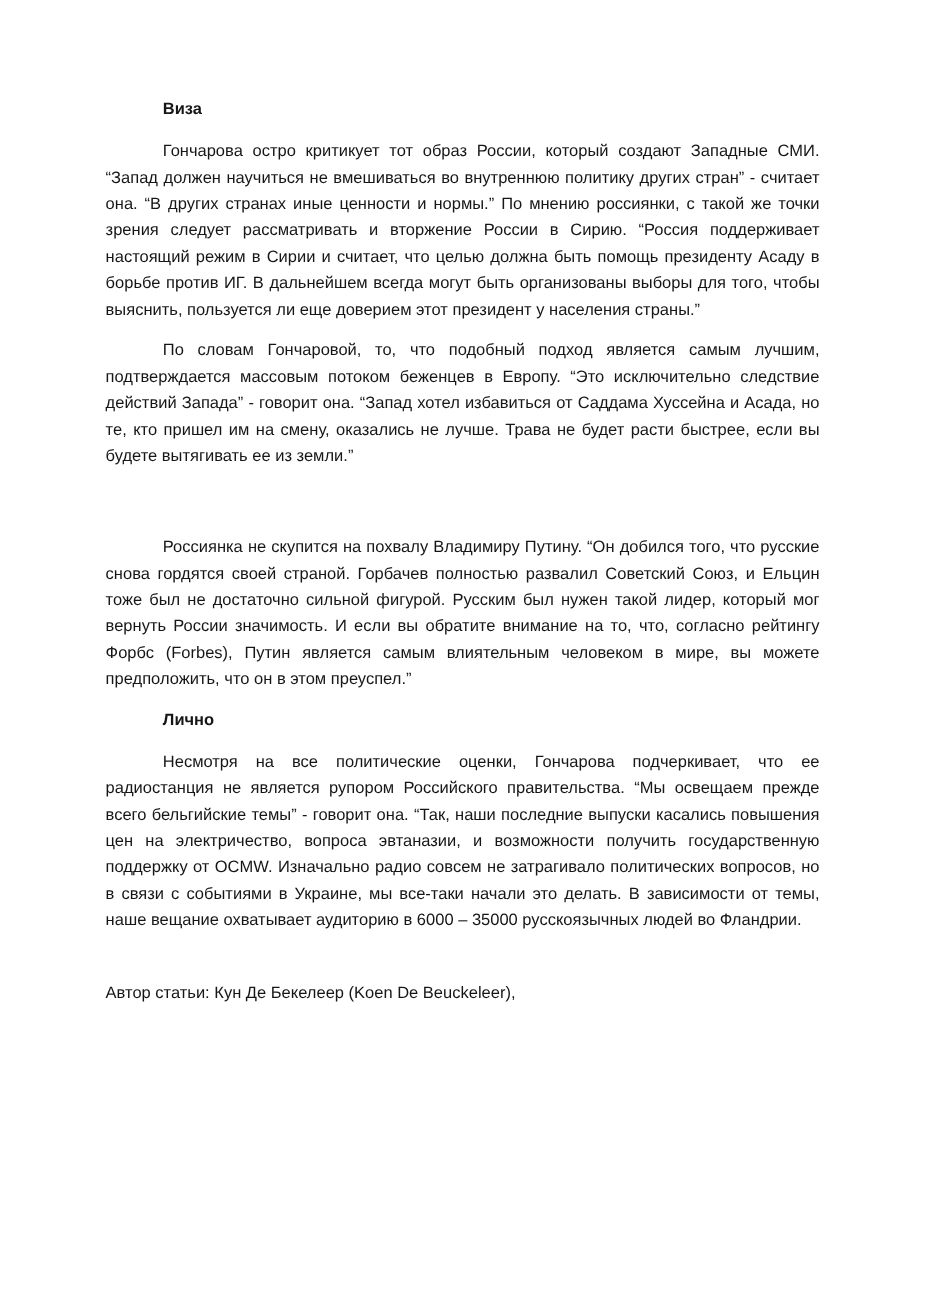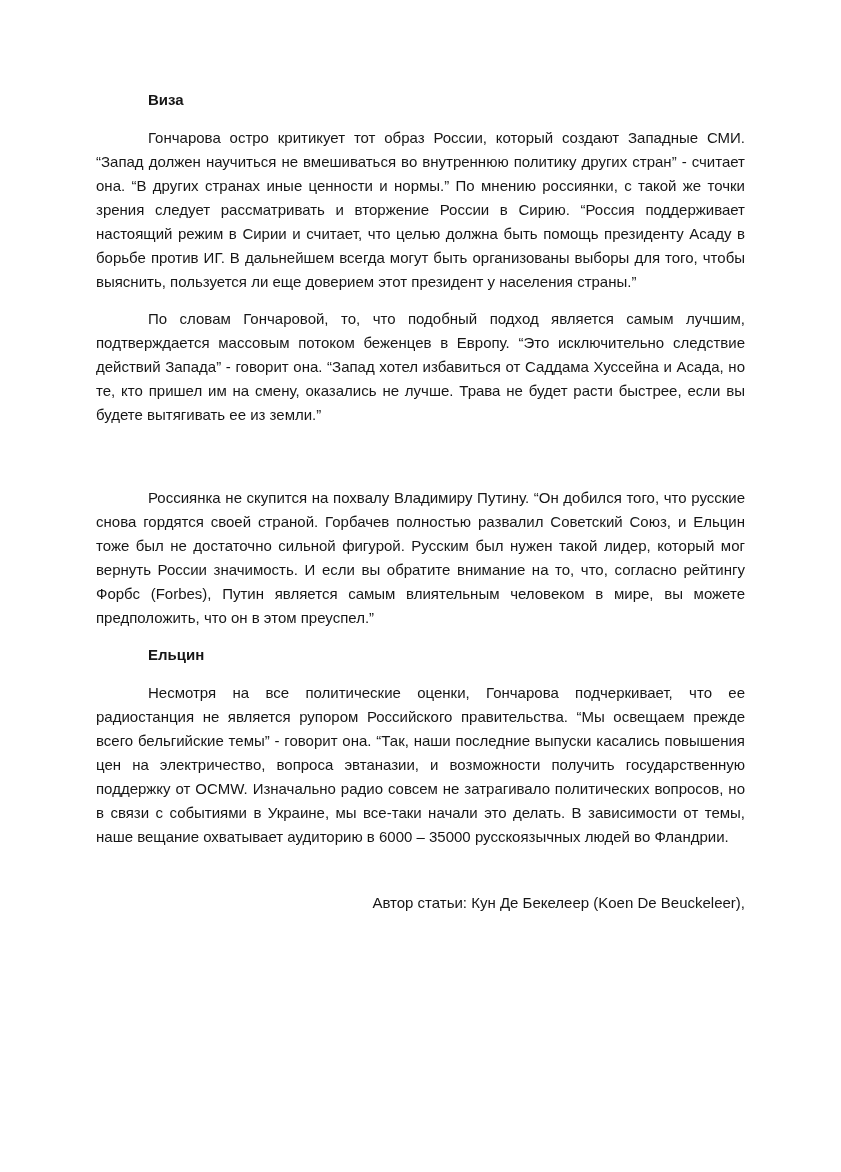--- a/index.html
+++ b/index.html
@@ -30,21 +30,21 @@
     text-align: justify;
     text-indent: 52px;
     margin: 0 0 13px 0;
   }
   .image-gap {
     height: 46px;
   }
   .footer-author {
     margin: 42px 0 0 0;
     text-indent: 0;
-    text-align: right;
+    text-align: left;
   }
   .footer-source {
     margin: 12px 0 0 0;
     text-indent: 0;
     text-align: left;
   }
   .footer-source strong {
     font-weight: normal;
   }
 </style>
@@ -58,21 +58,21 @@
 
   <p class="para">Гончарова остро критикует тот образ России, который создают Западные СМИ. “Запад должен научиться не вмешиваться во внутреннюю политику других стран” - считает она. “В других странах иные ценности и нормы.” По мнению россиянки, с такой же точки зрения следует рассматривать и вторжение России в Сирию. “Россия поддерживает настоящий режим в Сирии и считает, что целью должна быть помощь президенту Асаду в борьбе против ИГ. В дальнейшем всегда могут быть организованы выборы для того, чтобы выяснить, пользуется ли еще доверием этот президент у населения страны.”</p>
 
   <p class="para">По словам Гончаровой, то, что подобный подход является самым лучшим, подтверждается массовым потоком беженцев в Европу. “Это исключительно следствие действий Запада” - говорит она. “Запад хотел избавиться от Саддама Хуссейна и Асада, но те, кто пришел им на смену, оказались не лучше. Трава не будет расти быстрее, если вы будете вытягивать ее из земли.”</p>
 
   <div class="image-gap"></div>
 
 
   <p class="para">Россиянка не скупится на похвалу Владимиру Путину. “Он добился того, что русские снова гордятся своей страной. Горбачев полностью развалил Советский Союз, и Ельцин тоже был не достаточно сильной фигурой. Русским был нужен такой лидер, который мог вернуть России значимость. И если вы обратите внимание на то, что, согласно рейтингу Форбс (Forbes), Путин является самым влиятельным человеком в мире, вы можете предположить, что он в этом преуспел.”</p>
 
-  <div class="heading">Ельцин</div>
+  <div class="heading">Лично</div>
 
   <p class="para">Несмотря на все политические оценки, Гончарова подчеркивает, что ее радиостанция не является рупором Российского правительства. “Мы освещаем прежде всего бельгийские темы” - говорит она. “Так, наши последние выпуски касались повышения цен на электричество, вопроса эвтаназии, и возможности получить государственную поддержку от OCMW. Изначально радио совсем не затрагивало политических вопросов, но в связи с событиями в Украине, мы все-таки начали это делать. В зависимости от темы, наше вещание охватывает аудиторию в 6000 – 35000 русскоязычных людей во Фландрии.</p>
 
   <p class="para footer-author">Автор статьи: Кун Де Бекелеер (Koen De Beuckeleer),</p>
 
   <p class="para footer-source"><strong>GAZET VAN ANTWERPEN</strong><span>, 7-8 ноября 2022</span></p>
 
 </div>
 
 </body></html>

